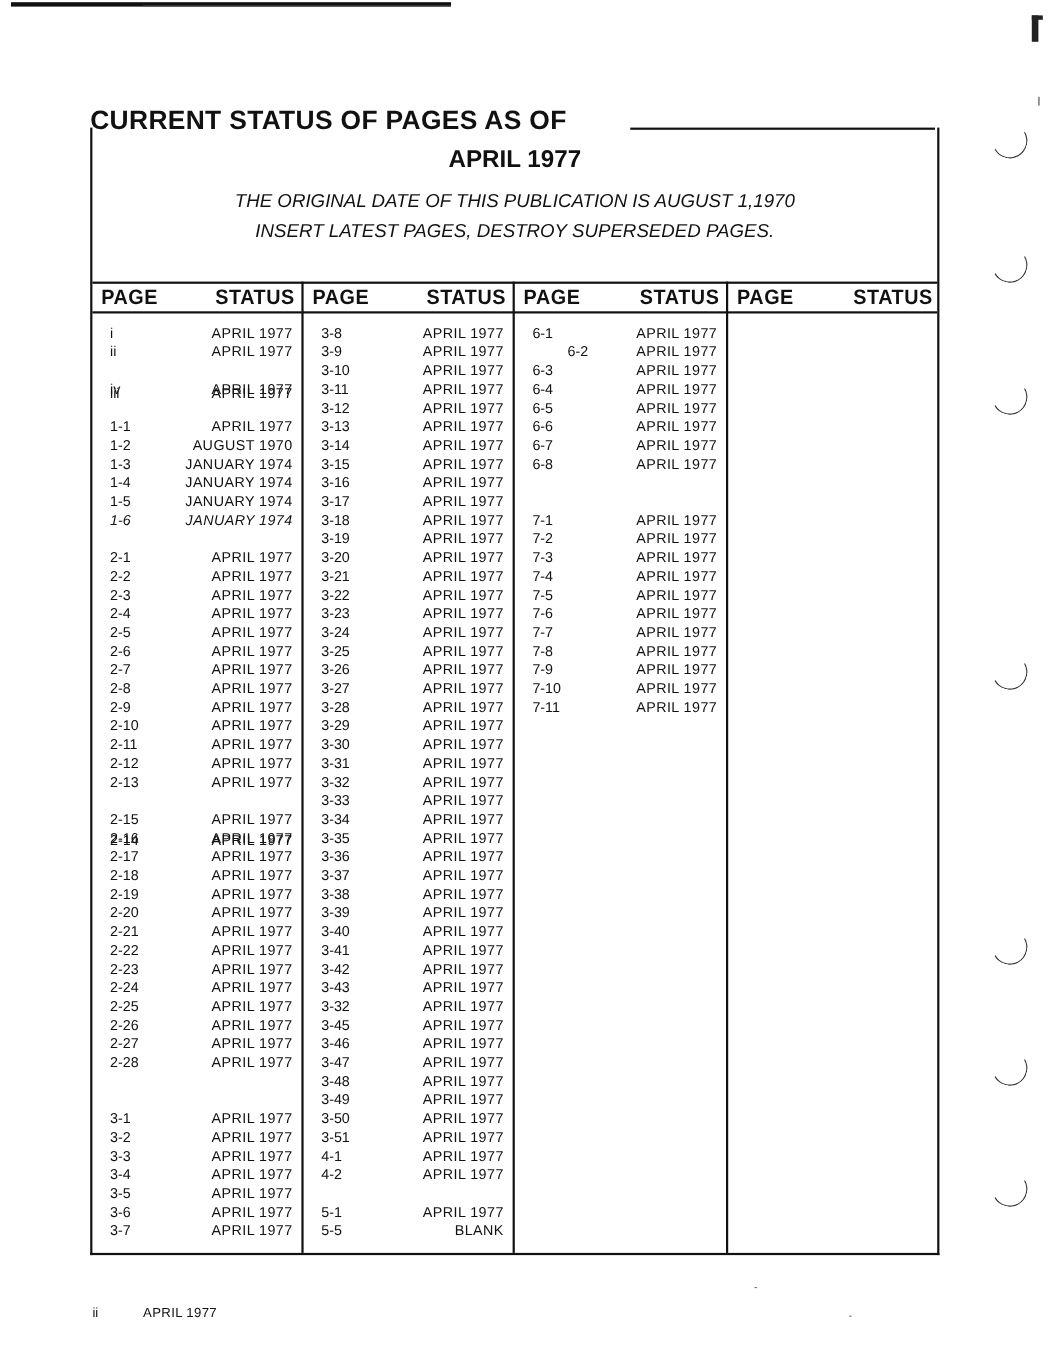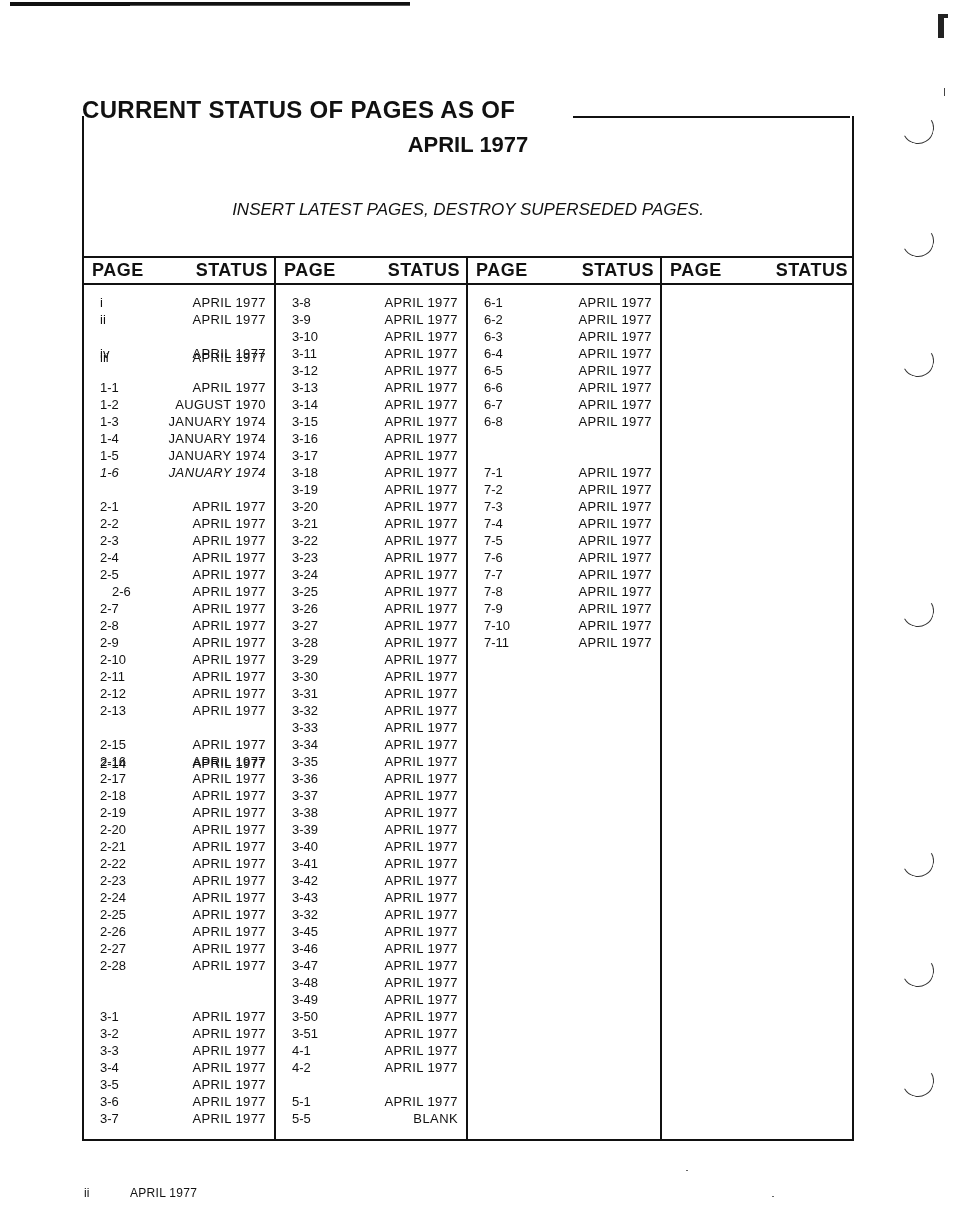--- a/index.html
+++ b/index.html
@@ -54,20 +54,21 @@
 <div class="hole" style="top:595px"></div>
 <div class="hole" style="top:845px"></div>
 <div class="hole" style="top:955px"></div>
 <div class="hole" style="top:1065px"></div>
 
 <div class="title">CURRENT STATUS OF PAGES AS OF</div>
 <div class="title-line"></div>
 
 <div class="box">
   <div class="date-head">APRIL 1977</div>
+  <div class="sub sub1">THE ORIGINAL DATE OF THIS PUBLICATION IS AUGUST 1,1970</div>
   <div class="sub sub2">INSERT LATEST PAGES, DESTROY SUPERSEDED PAGES.</div>
 
   <div class="table">
     <div class="hdr-top"></div>
     <div class="hdr-bot"></div>
 
     <div class="col" style="left:0;width:190px">
       <div class="col-hdr">
         <span class="h-page">PAGE</span>
         <span class="h-status">STATUS</span>
@@ -126,21 +127,21 @@
             <span class="st">APRIL 1977</span>
           </div>
           <div class="row" style="top: 255px;">
             <span class="pg">2-4</span>
             <span class="st">APRIL 1977</span>
           </div>
           <div class="row" style="top: 272px; padding-left: 13px;">
             <span class="pg">2-5</span>
             <span class="st">APRIL 1977</span>
           </div>
-          <div class="row" style="top: 289px; margin-left: 12px;">
+          <div class="row" style="top: 289px;">
             <span class="pg">2-6</span>
             <span class="st">APRIL 1977</span>
           </div>
           <div class="row" style="top: 306px;">
             <span class="pg">2-7</span>
             <span class="st">APRIL 1977</span>
           </div>
           <div class="row" style="top: 323px;">
             <span class="pg">2-8</span>
             <span class="st">APRIL 1977</span>
@@ -458,21 +459,21 @@
     <div class="col sep" style="left:382px;width:192px">
       <div class="col-hdr">
         <span class="h-page">PAGE</span>
         <span class="h-status">STATUS</span>
       </div>
       <div class="rows">
           <div class="row" style="top: 0px;">
             <span class="pg">6-1</span>
             <span class="st">APRIL 1977</span>
           </div>
-          <div class="row" style="top: 17px;">
+          <div class="row" style="top: 17px; margin-left: 32px;">
             <span class="pg">6-2</span>
             <span class="st">APRIL 1977</span>
           </div>
           <div class="row" style="top: 34px;">
             <span class="pg">6-3</span>
             <span class="st">APRIL 1977</span>
           </div>
           <div class="row" style="top: 51px;">
             <span class="pg">6-4</span>
             <span class="st">APRIL 1977</span>

